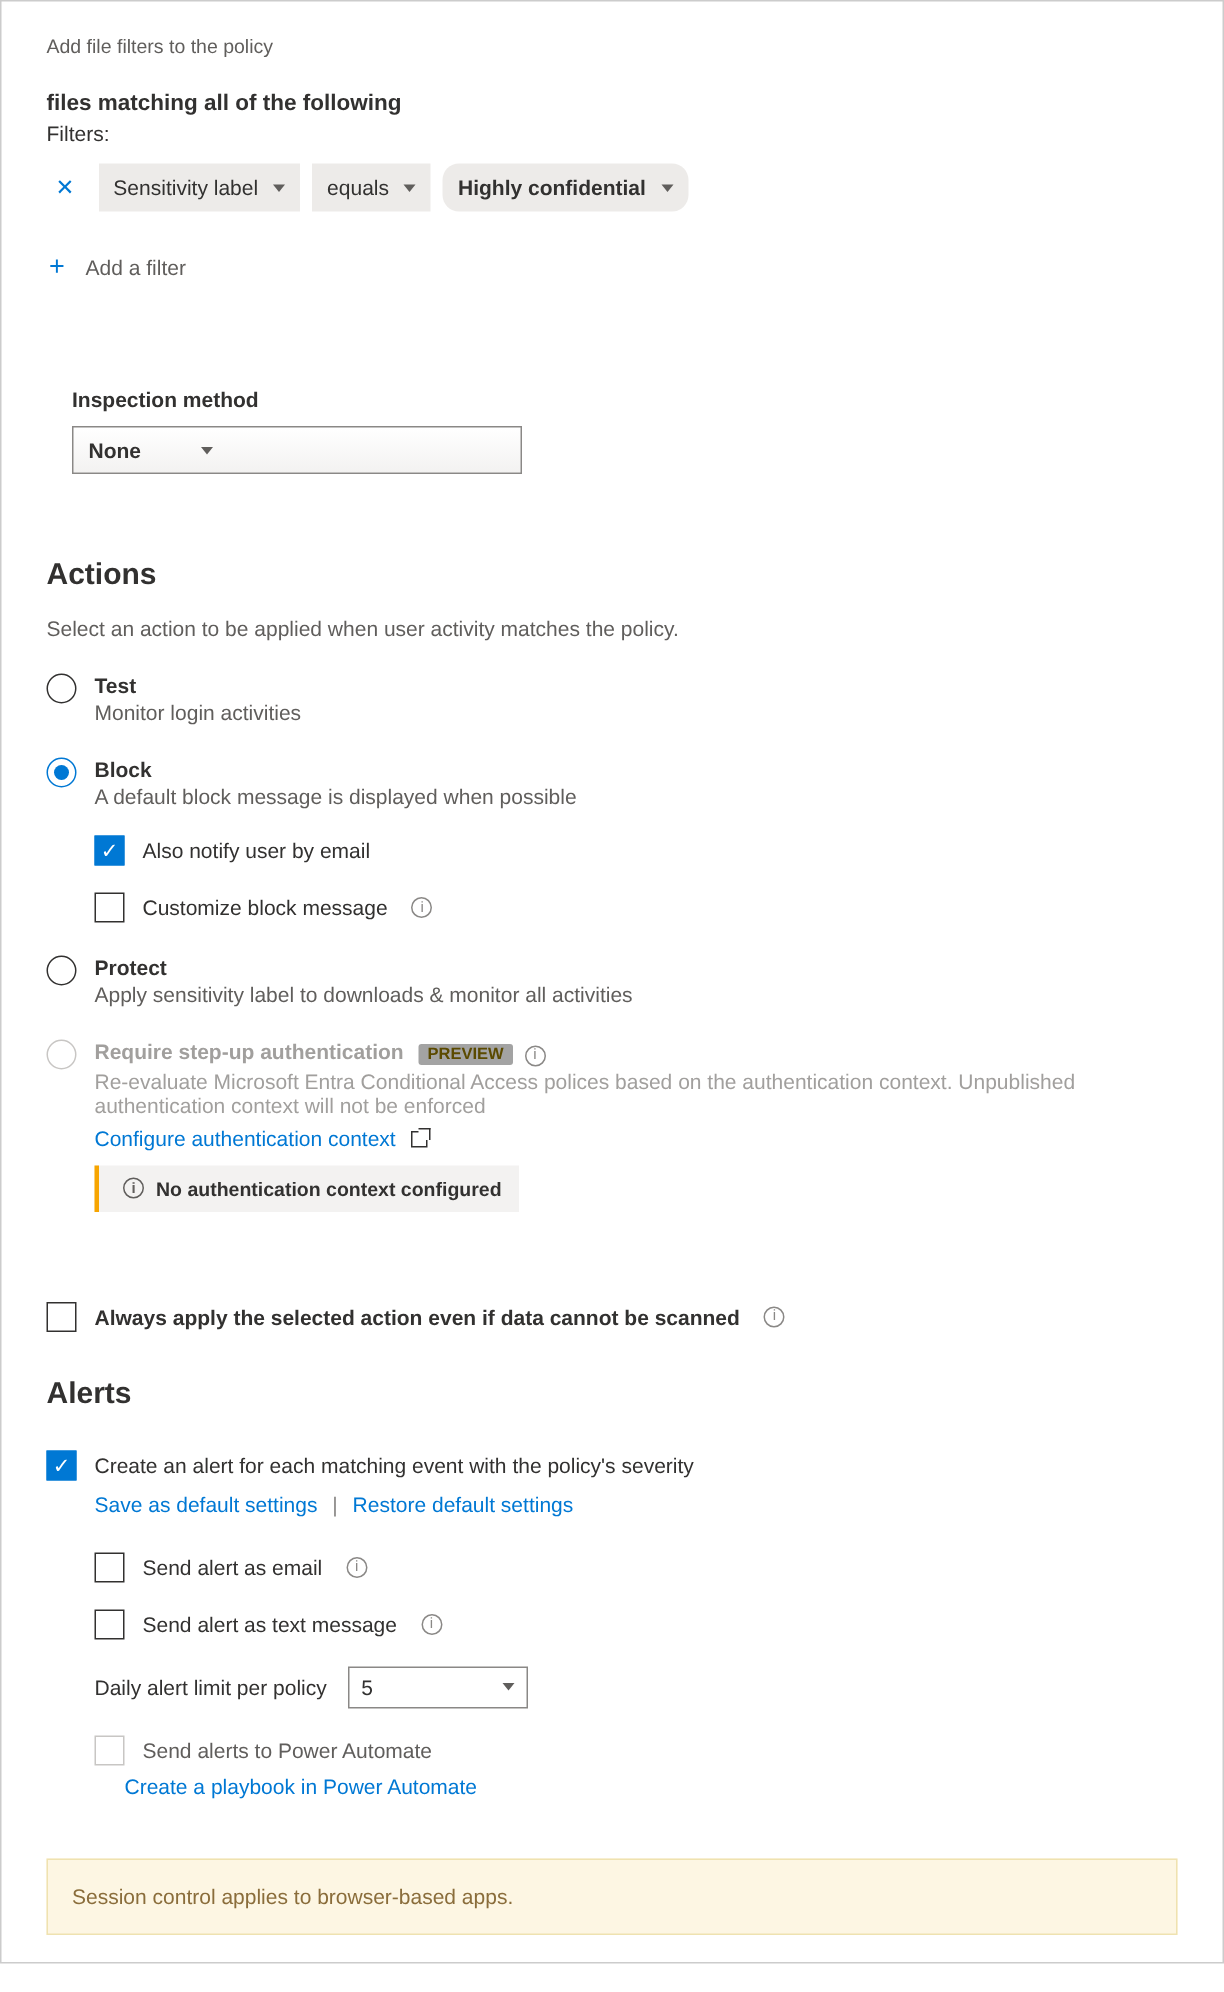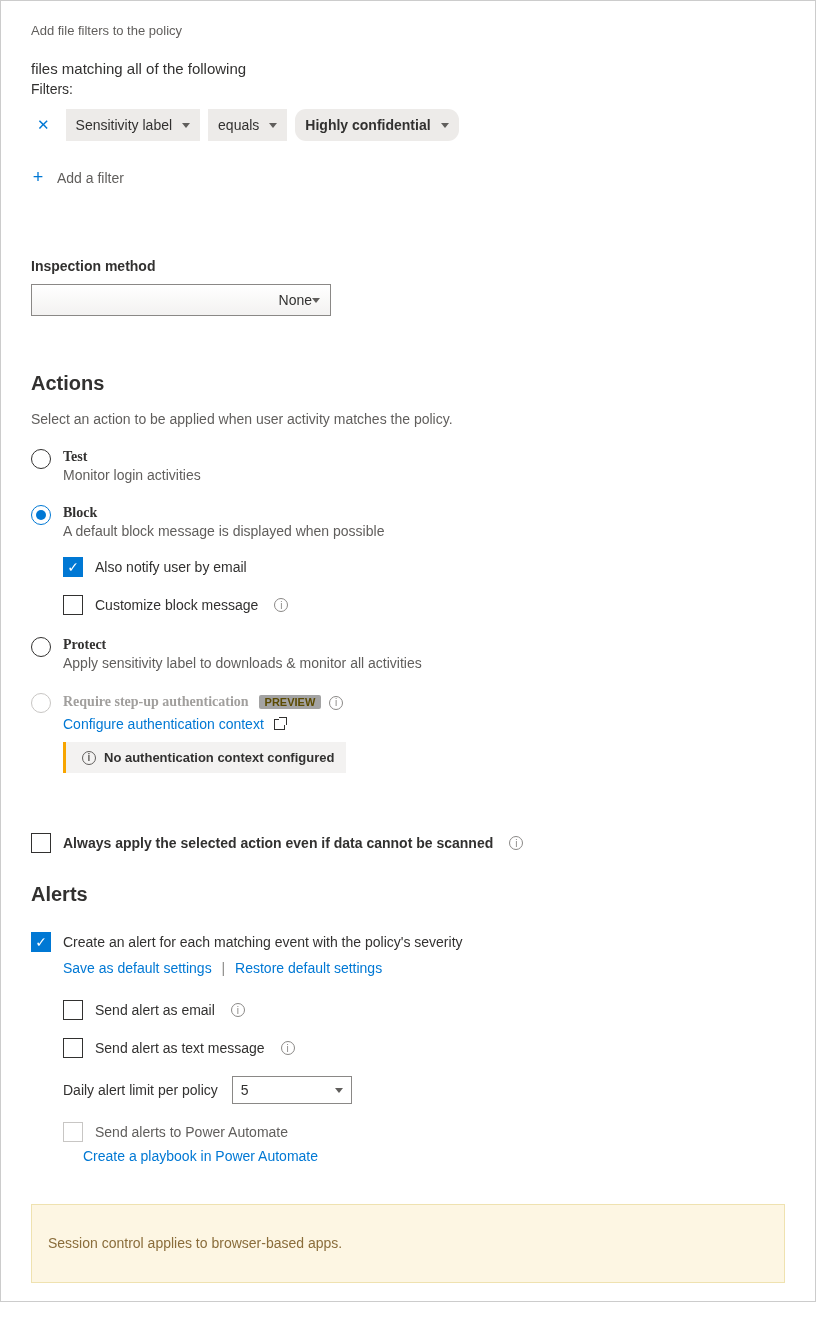--- a/index.html
+++ b/index.html
@@ -1,52 +1,52 @@
 <!DOCTYPE html>
 <html><head>
   <meta charset="utf-8">
   <style>
     * { box-sizing: border-box; margin: 0; padding: 0; }
     body { font-family: "Segoe UI", Arial, sans-serif; font-size: 14px; color: #323130;
            background: #fff; width: 816px; border: 1px solid #ccc; padding: 22px 30px 18px 30px; }
     .muted { color: #605e5c; }
     .small { font-size: 13px; }
-    .section-gap { margin-top: 44px; }
-    .h-sub { font-weight: 400; font-size: 15px; margin-top: 22px; }
+    .section-gap { margin-top: 44px; margin-left: 17px; }
+    .h-sub { font-weight: 700; font-size: 15px; margin-top: 22px; }
 
     
     .filter-row { display: flex; align-items: center; gap: 8px; margin-top: 12px; }
     .filter-pill { background: #edebe9; height: 32px; display: inline-flex; align-items: center;
                    padding: 0 10px; gap: 10px; color: #323130; cursor: pointer; }
     .filter-pill.bold { font-weight: 600; border-radius: 11px; }
     .close-x { color: #0078d4; cursor: pointer; padding: 4px 6px; margin-right: 2px; font-size: 15px; }
     .chev { display: inline-block; width: 0; height: 0; border-left: 4px solid transparent;
             border-right: 4px solid transparent; border-top: 5px solid #605e5c; }
     .add-filter { display: inline-flex; align-items: center; gap: 12px; margin-top: 26px;
                   color: #605e5c; cursor: pointer; }
     .plus { color: #0078d4; font-size: 18px; font-weight: 300; width: 14px; text-align: center; }
 
     
-    .select-box { display: flex; align-items: center; justify-content: flex-end;
+    .select-box { display: flex; align-items: center; justify-content: flex-start;
                   width: 300px; height: 32px; border: 1px solid #8a8886;
                   background: linear-gradient(#ffffff,#f3f2f1); padding: 0 10px;
-                  font-weight: 400; cursor: pointer; margin-top: 10px; }
+                  font-weight: 700; cursor: pointer; margin-top: 10px; gap: 40px; }
 
     
     .actions-head { font-size: 20px; font-weight: 600; margin-top: 56px; }
     .actions-desc { margin-top: 16px; }
     .opt { display: flex; gap: 12px; margin-top: 22px; align-items: flex-start; }
     .radio { width: 20px; height: 20px; border: 1px solid #323130; border-radius: 50%;
              flex: 0 0 20px; display: inline-flex; align-items: center; justify-content: center;
              cursor: pointer; background: #fff; }
     .radio.sel { border: 1px solid #0078d4; }
     .radio.sel::after { content: ""; width: 10px; height: 10px; background: #0078d4; border-radius: 50%; }
     .radio.disabled { border-color: #c8c6c4; cursor: default; }
     .opt-body { flex: 1; }
-    .opt-label { font-weight: 600; font-family: Liberation Serif, serif; }
+    .opt-label { font-weight: 600; }
     .opt-label.disabled { color: #a19f9d; }
     .opt-sub { color: #605e5c; margin-top: 2px; }
     .opt-sub.disabled { color: #a19f9d; }
     .opt-children { margin-left: 32px; margin-top: 18px; text-align: right; }
 
     .chk { width: 20px; height: 20px; border: 1px solid #323130; display: inline-flex;
            align-items: center; justify-content: center; flex: 0 0 20px; cursor: pointer; background:#fff; }
     .chk.sel { background: #0078d4; border-color: #0078d4; color: #fff; }
     .chk.sel::after { content: "✓"; font-size: 14px; line-height: 1; }
     .chk.disabled { border-color: #c8c6c4; cursor: default; }
@@ -69,21 +69,21 @@
 
     
     .alerts-head { font-size: 20px; font-weight: 600; margin-top: 30px; }
     .alerts-block { margin-top: 26px; }
     .link-sep { color: #8a8886; margin: 0 6px; }
     .small-select { display:flex; align-items:center; justify-content:space-between;
                     width:120px; height:28px; border:1px solid #8a8886; padding:0 8px;
                     cursor:pointer; background:#fff; }
 
     
-    .foot-note { background:#fdf6e3; border:1px solid #efe2b0; padding:28px 16px;
+    .foot-note { background:#fdf6e3; border:1px solid #efe2b0; padding:14px 16px;
                  margin-top: 40px; color:#8a6d3b; line-height:1.5; }
     .foot-note .link { color:#0078d4; }
   </style>
 </head>
 <body>
 
 
 
 
 <div class="muted small">Add file filters to the policy</div>
@@ -160,20 +160,21 @@
 </div>
 
 <div class="opt">
   <span class="radio disabled"></span>
   <div class="opt-body">
     <div>
       <span class="opt-label disabled">Require step-up authentication</span>
       <span class="badge-prev">PREVIEW</span>
       <span class="info-ic">i</span>
     </div>
+    <div class="opt-sub disabled">Re-evaluate Microsoft Entra Conditional Access polices based on the authentication context. Unpublished authentication context will not be enforced</div>
     <div style="margin-top:6px">
       <span class="link">Configure authentication context</span>
       <span class="ext-ic"></span>
     </div>
     <div class="warn-box">
       <span class="info-ic" style="border-color:#605e5c;color:#605e5c">i</span>
       <span>No authentication context configured</span>
     </div>
   </div>
 </div>

